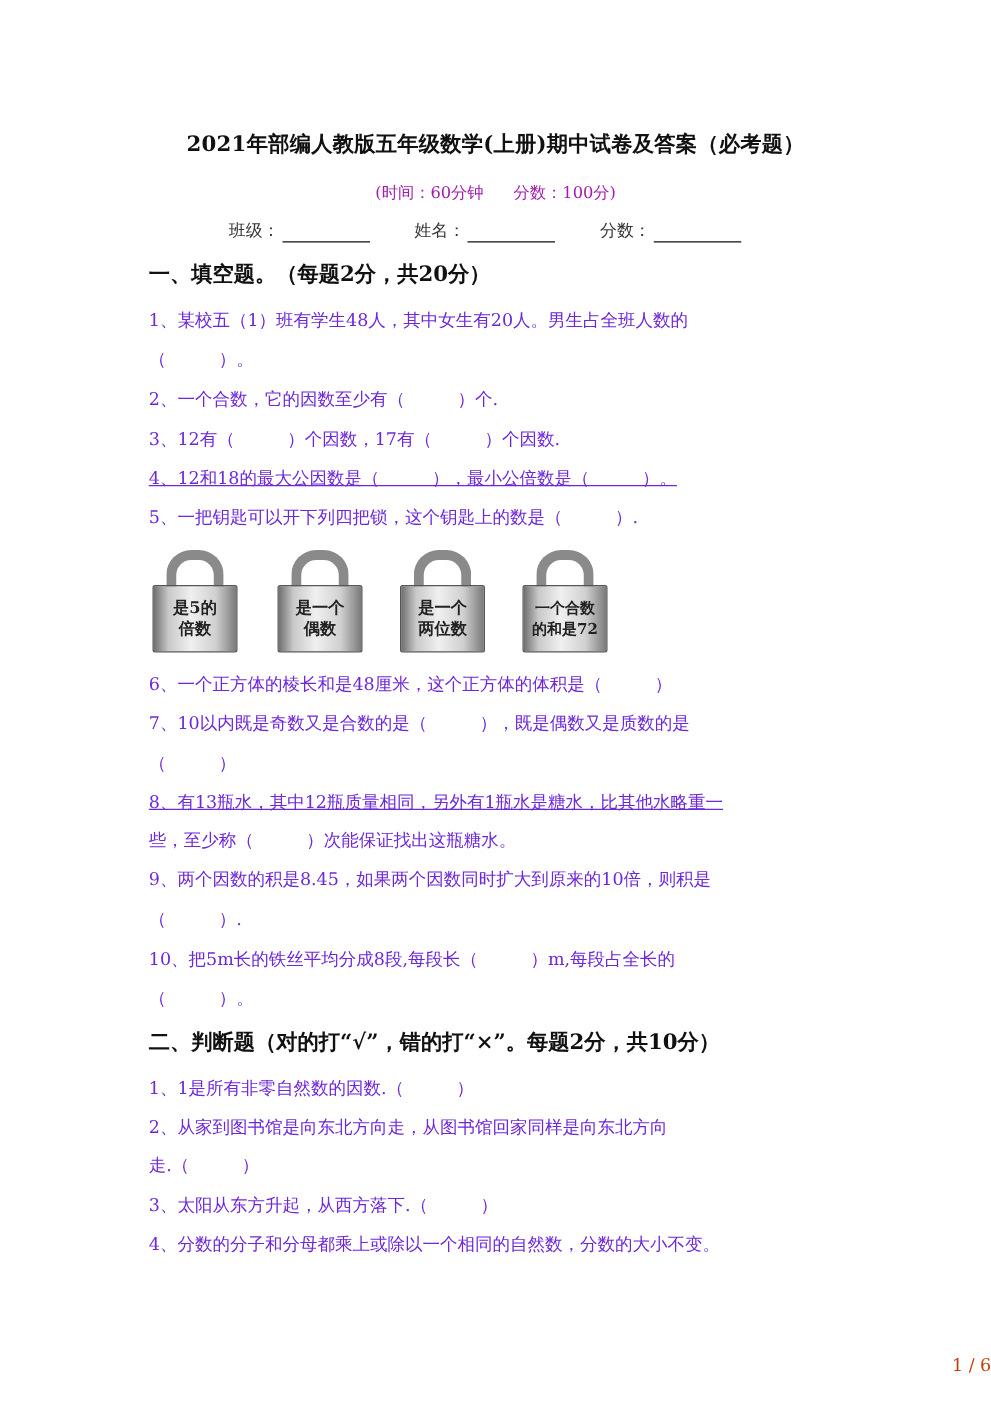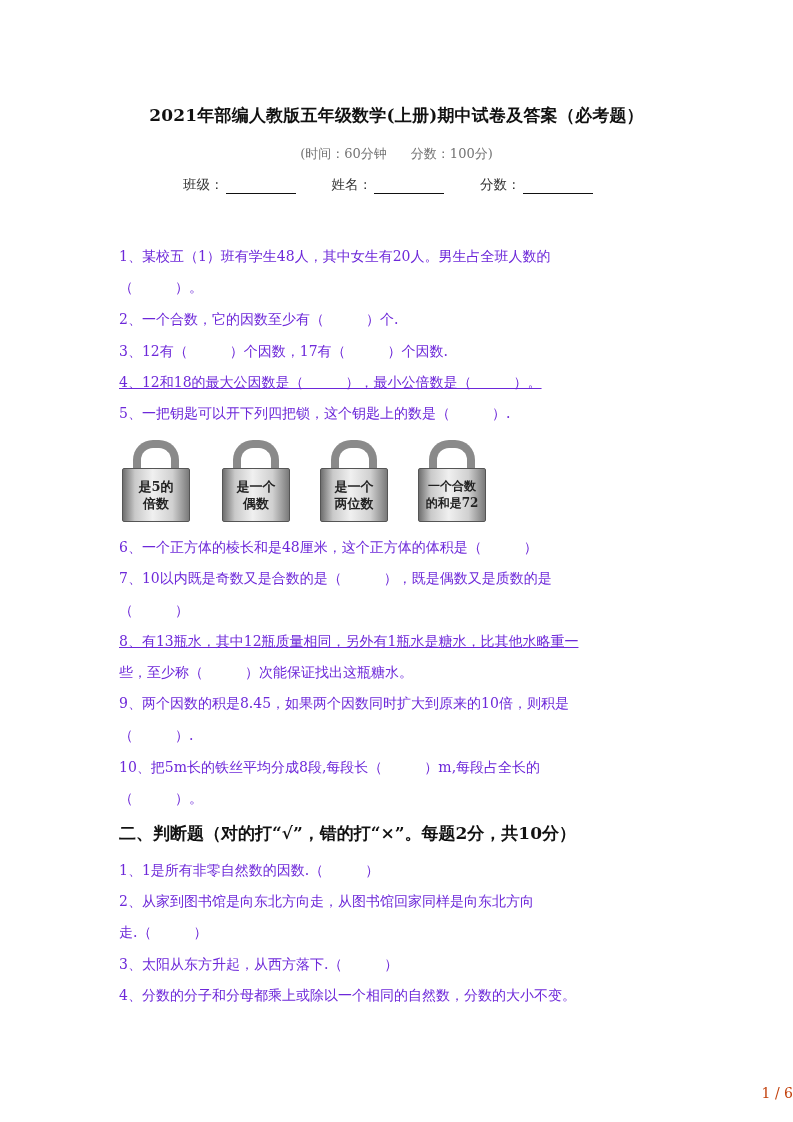--- a/index.html
+++ b/index.html
@@ -2,21 +2,21 @@
 <html><head>
   <meta charset="utf-8">
   <style>
     html, body { margin: 0; padding: 0; background: #ffffff; }
     body { width: 793px; height: 1122px; position: relative; overflow: hidden;
       font-family: "DejaVu Serif", "Liberation Serif", serif; color: #222; }
     .page { position: absolute; left: 0; top: 0; width: 793px; height: 1122px; }
     .title { position: absolute; top: 104px; left: 0; width: 793px; text-align: center;
       font-size: 17px; font-weight: bold; color: #111; letter-spacing: 0.2px; }
     .subtitle { position: absolute; top: 145px; left: 0; width: 793px; text-align: center;
-      font-size: 13px; color: #737373; }
+      font-size: 13px; color: #a21caf; }
     .subtitle .gap { display: inline-block; width: 24px; }
     .info-row { position: absolute; top: 176px; left: 183px; font-size: 13.5px; color: #333; display: flex; }
     .info-field { display: flex; align-items: flex-end; margin-right: 36px; }
     .info-field .line { display: inline-block; width: 70px; border-bottom: 1px solid #111; height: 14px; margin-left: 2px; }
     .section-head { position: absolute; left: 119px; font-size: 17px; font-weight: bold; color: #111; }
     .q { position: absolute; left: 119px; font-size: 14px; color: #6d28d9; white-space: nowrap; }
     .lock { position: absolute; width: 68px; height: 82px; }
     .shackle { position: absolute; left: 11px; top: 0; width: 46px; height: 36px;
       border: 8px solid #8a8a8a; border-bottom: none; border-radius: 20px 20px 0 0;
       box-sizing: border-box; background: transparent;
@@ -47,20 +47,21 @@
     <div class="info-field">
       <span>姓名：</span>
       <span class="line"></span>
     </div>
     <div class="info-field">
       <span>分数：</span>
       <span class="line"></span>
     </div>
   </div>
 
+  <div class="section-head" style="top:208px;">一、填空题。（每题2分，共20分）</div>
 
   <div class="q" style="top:248px;">1、某校五（1）班有学生48人，其中女生有20人。男生占全班人数的</div>
   <div class="q" style="top:279px;">（　　　）。</div>
   <div class="q" style="top:311px;">2、一个合数，它的因数至少有（　　　）个.</div>
   <div class="q" style="top:343px;">3、12有（　　　）个因数，17有（　　　）个因数.</div>
   <div class="q" style="top:374px;text-decoration:underline;">4、12和18的最大公因数是（　　　），最小公倍数是（　　　）。</div>
   <div class="q" style="top:405px;">5、一把钥匙可以开下列四把锁，这个钥匙上的数是（　　　）.</div>
 
   <div>
     <div class="lock" style="top:440px; left:122px;">

